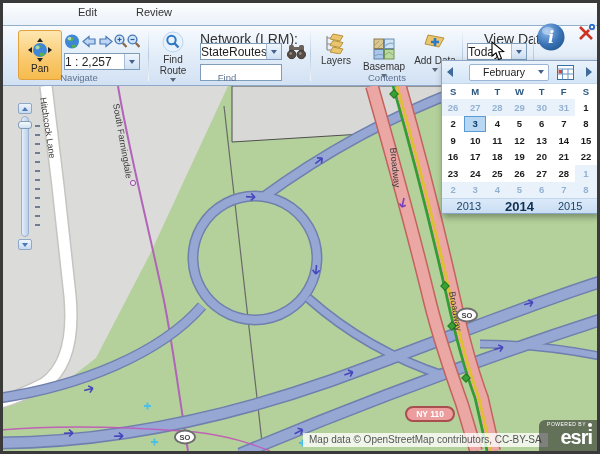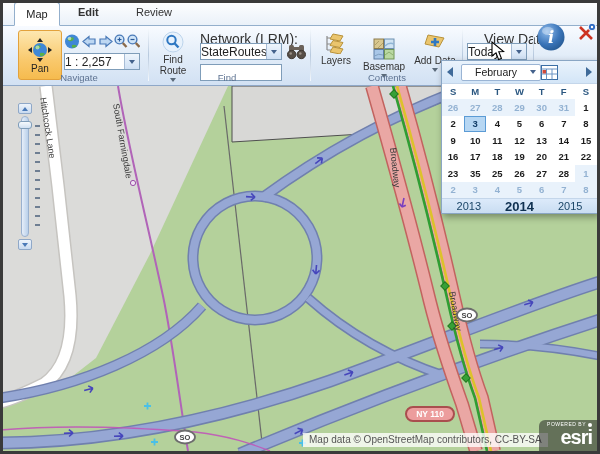--- a/index.html
+++ b/index.html
@@ -37,21 +37,21 @@
   .ddbtn i{width:0;height:0;border-left:3.5px solid transparent;border-right:3.5px solid transparent;
     border-top:4px solid #44628c;}
   .field{position:absolute;height:17px;background:#fff;border:1px solid #7f9db9;font-size:10.5px;
     color:#222;padding:0 3px;font-family:"Liberation Sans",sans-serif;}
   .minilabel{position:absolute;font-size:14px;color:#333;}
 
   
   .cal{position:absolute;left:441px;top:60px;width:157px;background:#fff;border:1px solid #8aa6c4;
     box-shadow:2px 3px 7px rgba(0,0,0,.35);z-index:40;}
   .cal-head{height:23px;background:linear-gradient(#eaf3fc,#d3e5f7);display:flex;align-items:center;
-    padding:0 5px;gap:0;border-bottom:1px solid #c4d6ea;}
+    padding:0 5px;gap:8px;border-bottom:1px solid #c4d6ea;}
   .arrow-l{width:0;height:0;border-top:5px solid transparent;border-bottom:5px solid transparent;
     border-right:6px solid #3f6a99;}
   .arrow-r{width:0;height:0;border-top:5px solid transparent;border-bottom:5px solid transparent;
     border-left:6px solid #3f6a99;margin-left:auto;}
   .monthbox{width:80px;height:17px;background:#fff;border:1px solid #9ab4d4;border-radius:2px;
     display:flex;align-items:center;margin-left:8px;}
   .monthbox span{flex:1;text-align:center;font-size:10.5px;color:#222;}
   .monthbox i{width:0;height:0;border-left:3.5px solid transparent;border-right:3.5px solid transparent;
     border-top:4px solid #44628c;margin-right:4px;}
   .cal table{width:100%;border-collapse:collapse;table-layout:fixed;}
@@ -217,22 +217,21 @@
       </div>
     <div class="sl-track"></div>
     <div class="sl-ticks"></div>
     <div class="sl-handle"></div>
     <div class="sl-btn sl-dn">
         <div class="tri-dn"></div>
       </div>
   </div>
 
   <div class="tabstrip">
-    <div class="tab active" style="left:14px;">Map</div>
-    <div class="tab" style="left:78px;font-weight:bold;">Edit</div>
+    <div class="tab" style="left:78px;">Edit</div>
     <div class="tab" style="left:136px;">Review</div>
   </div>
 
   <div class="ribbon">
 
     <div class="panbtn">
       <svg width="26" height="26" viewBox="0 0 26 26">
         <polygon points="13,1 16,5 10,5" fill="#222"></polygon>
           <polygon points="13,25 16,21 10,21" fill="#222"></polygon>
         <polygon points="1,13 5,10 5,16" fill="#222"></polygon>
@@ -426,21 +425,21 @@
             <td>16</td>
             <td>17</td>
             <td>18</td>
             <td>19</td>
             <td>20</td>
             <td>21</td>
             <td>22</td>
           </tr>
           <tr>
             <td>23</td>
-            <td>35</td>
+            <td>24</td>
             <td>25</td>
             <td>26</td>
             <td>27</td>
             <td>28</td>
             <td class="out">1</td>
           </tr>
           <tr>
             <td class="out">2</td>
             <td class="out">3</td>
             <td class="out">4</td>

